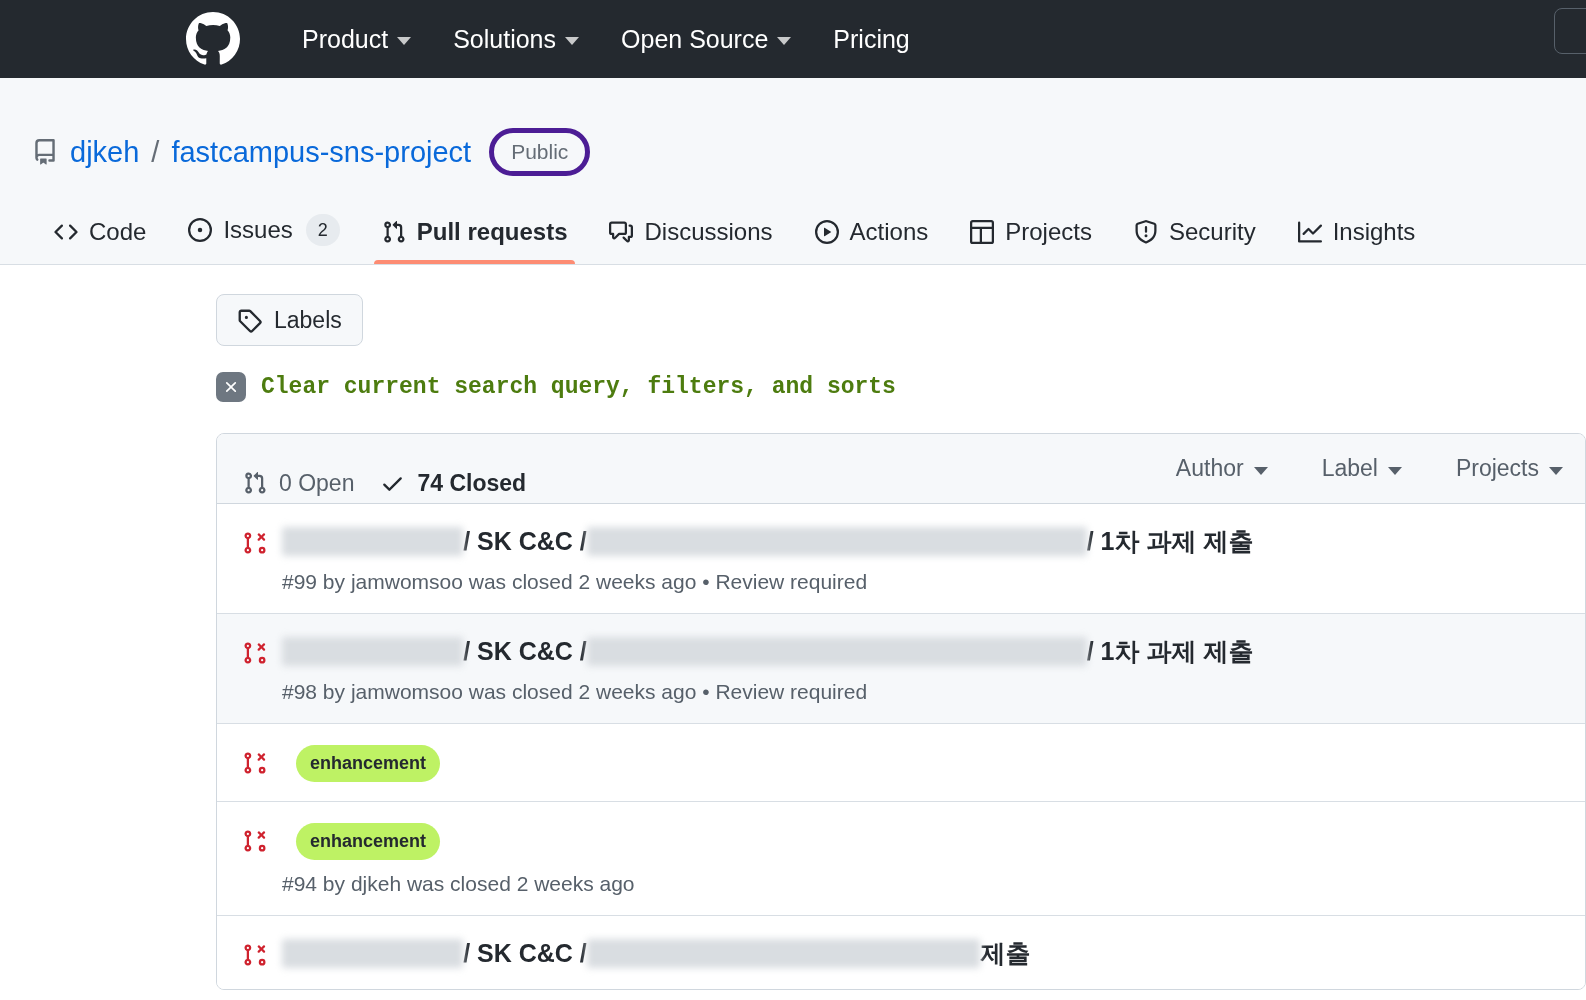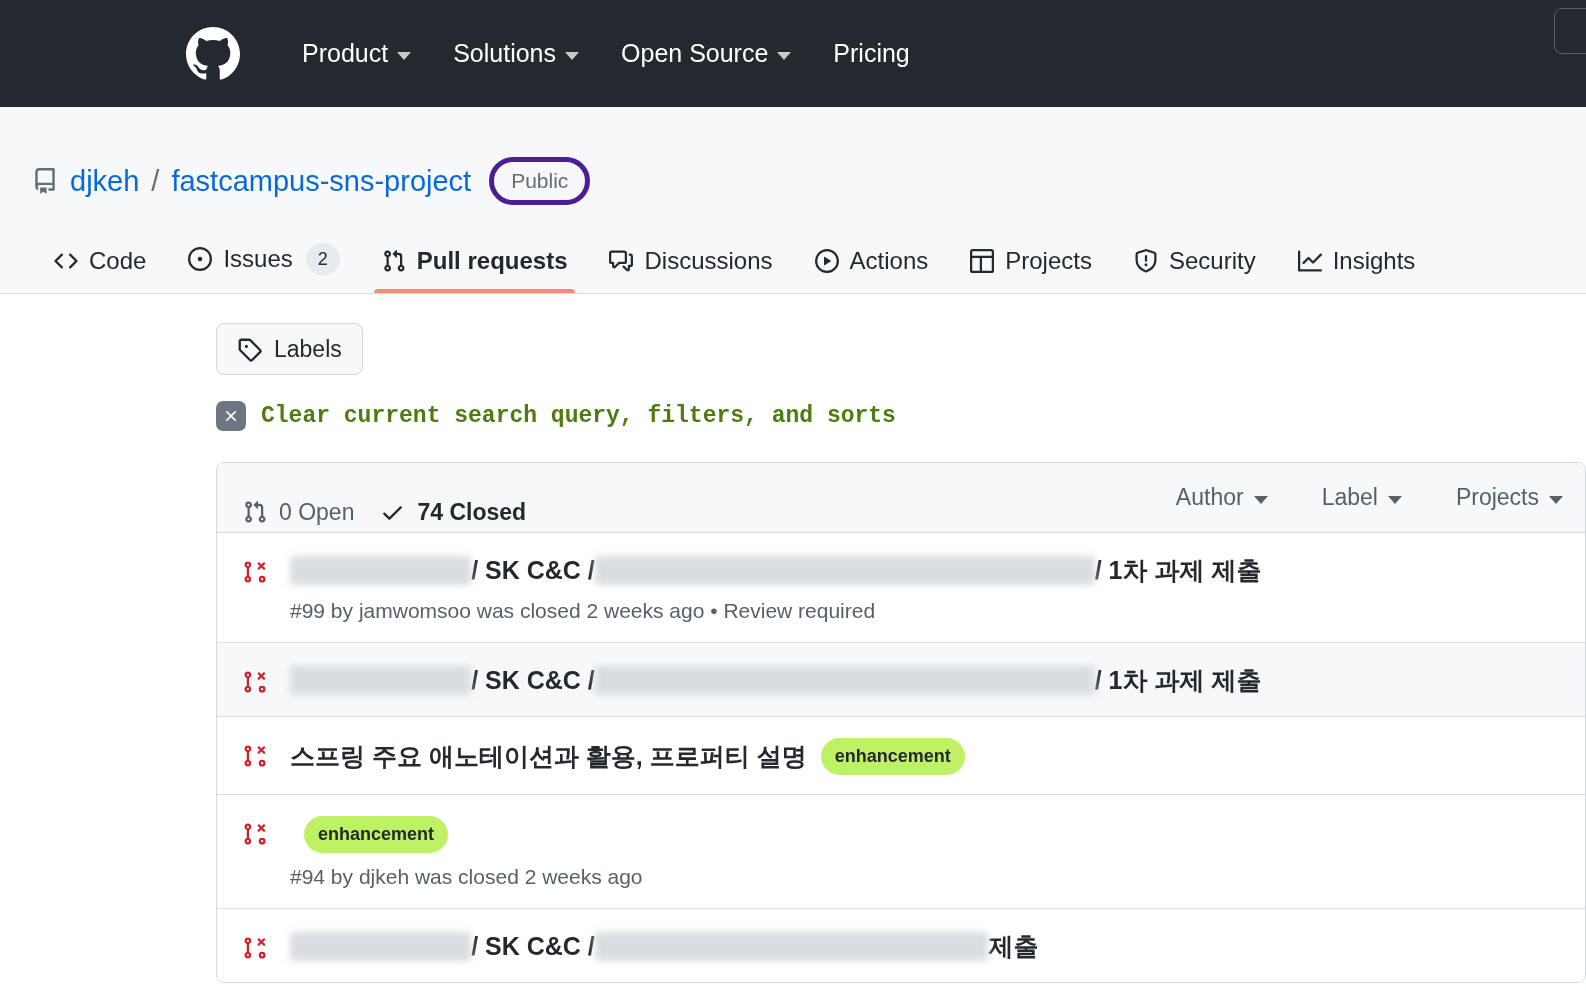--- a/index.html
+++ b/index.html
@@ -9,21 +9,21 @@
     height: 1000px;
     overflow: hidden;
     background: #ffffff;
     font-family: "Liberation Sans", sans-serif;
     -webkit-font-smoothing: antialiased;
   }
 
   
   .gh-header {
     position: relative;
-    height: 107px;
+    height: 78px;
     background: #24292f;
     display: flex;
     align-items: center;
     padding-left: 186px;
     overflow: hidden;
   }
   .gh-logo { width: 54px; height: 54px; flex: 0 0 auto; }
   .gh-logo svg { display: block; width: 54px; height: 54px; fill: #ffffff; }
 
   .gh-nav {
@@ -276,21 +276,21 @@
     width: 0; height: 0;
     border-left: 7px solid transparent;
     border-right: 7px solid transparent;
     border-top: 8px solid #57606a;
     margin-top: 4px;
   }
 
   .pr-row {
     display: flex;
     align-items: flex-start;
-    gap: 23px;
+    gap: 15px;
     padding: 21px 22px 19px 26px;
     border-bottom: 1px solid #d8dee4;
     background: #ffffff;
   }
   .pr-row.alt { background: #f6f8fa; }
   .pr-row:last-child { border-bottom: none; }
 
   .pr-state-icon { width: 24px; height: 24px; flex: 0 0 auto; margin-top: 6px; }
   .pr-state-icon svg { display: block; width: 24px; height: 24px; fill: #cf222e; }
 
@@ -544,32 +544,32 @@
             <path d="M3.25 1A2.25 2.25 0 0 1 4 5.372v5.256a2.251 2.251 0 1 1-1.5 0V5.372A2.251 2.251 0 0 1 3.25 1Zm0 11a.75.75 0 1 0 0 1.5.75.75 0 0 0 0-1.5Zm0-9.5a.75.75 0 1 0 0 1.5.75.75 0 0 0 0-1.5Zm9.5 9.5a.75.75 0 1 0 0 1.5.75.75 0 0 0 0-1.5Zm0-1.5a2.25 2.25 0 1 1 0 4.5 2.25 2.25 0 0 1 0-4.5ZM14 1.5a.75.75 0 0 1 .53 1.28L13.31 4l1.22 1.22a.749.749 0 1 1-1.06 1.06l-1.22-1.22-1.22 1.22a.749.749 0 1 1-1.06-1.06L11.19 4 9.97 2.78A.751.751 0 0 1 11.03 1.72l1.22 1.22 1.22-1.22A.75.75 0 0 1 14 1.5Z"></path>
           </svg>
       </span>
       <div class="pr-body">
         <div class="pr-title-line">
           <span class="pr-seg-redacted">██████████</span>
           <span class="pr-title"> / SK C&amp;C / </span>
           <span class="pr-seg-redacted">████████████████████████████</span>
           <span class="pr-title">/ 1차 과제 제출</span>
         </div>
+        <div class="pr-meta">#98 by jamwomsoo was closed 2 weeks ago • Review required</div>
       </div>
     </div>
 
     <div class="pr-row">
       <span class="pr-state-icon">
         <svg viewBox="0 0 16 16">
             <path d="M3.25 1A2.25 2.25 0 0 1 4 5.372v5.256a2.251 2.251 0 1 1-1.5 0V5.372A2.251 2.251 0 0 1 3.25 1Zm0 11a.75.75 0 1 0 0 1.5.75.75 0 0 0 0-1.5Zm0-9.5a.75.75 0 1 0 0 1.5.75.75 0 0 0 0-1.5Zm9.5 9.5a.75.75 0 1 0 0 1.5.75.75 0 0 0 0-1.5Zm0-1.5a2.25 2.25 0 1 1 0 4.5 2.25 2.25 0 0 1 0-4.5ZM14 1.5a.75.75 0 0 1 .53 1.28L13.31 4l1.22 1.22a.749.749 0 1 1-1.06 1.06l-1.22-1.22-1.22 1.22a.749.749 0 1 1-1.06-1.06L11.19 4 9.97 2.78A.751.751 0 0 1 11.03 1.72l1.22 1.22 1.22-1.22A.75.75 0 0 1 14 1.5Z"></path>
           </svg>
       </span>
       <div class="pr-body">
         <div class="pr-title-line">
-          <span class="pr-title plain">스프링 주요 애노테이션과 활용, 프로퍼티 설명</span>
           <span class="pr-label">enhancement</span>
         </div>
       </div>
     </div>
 
     <div class="pr-row">
       <span class="pr-state-icon">
         <svg viewBox="0 0 16 16">
             <path d="M3.25 1A2.25 2.25 0 0 1 4 5.372v5.256a2.251 2.251 0 1 1-1.5 0V5.372A2.251 2.251 0 0 1 3.25 1Zm0 11a.75.75 0 1 0 0 1.5.75.75 0 0 0 0-1.5Zm0-9.5a.75.75 0 1 0 0 1.5.75.75 0 0 0 0-1.5Zm9.5 9.5a.75.75 0 1 0 0 1.5.75.75 0 0 0 0-1.5Zm0-1.5a2.25 2.25 0 1 1 0 4.5 2.25 2.25 0 0 1 0-4.5ZM14 1.5a.75.75 0 0 1 .53 1.28L13.31 4l1.22 1.22a.749.749 0 1 1-1.06 1.06l-1.22-1.22-1.22 1.22a.749.749 0 1 1-1.06-1.06L11.19 4 9.97 2.78A.751.751 0 0 1 11.03 1.72l1.22 1.22 1.22-1.22A.75.75 0 0 1 14 1.5Z"></path>
           </svg>

